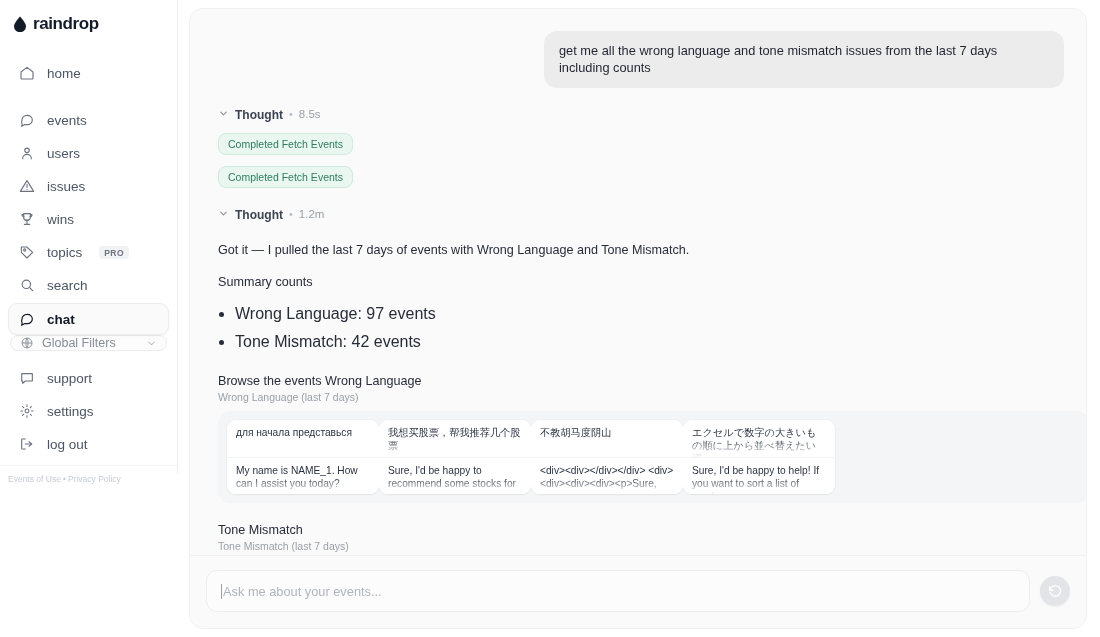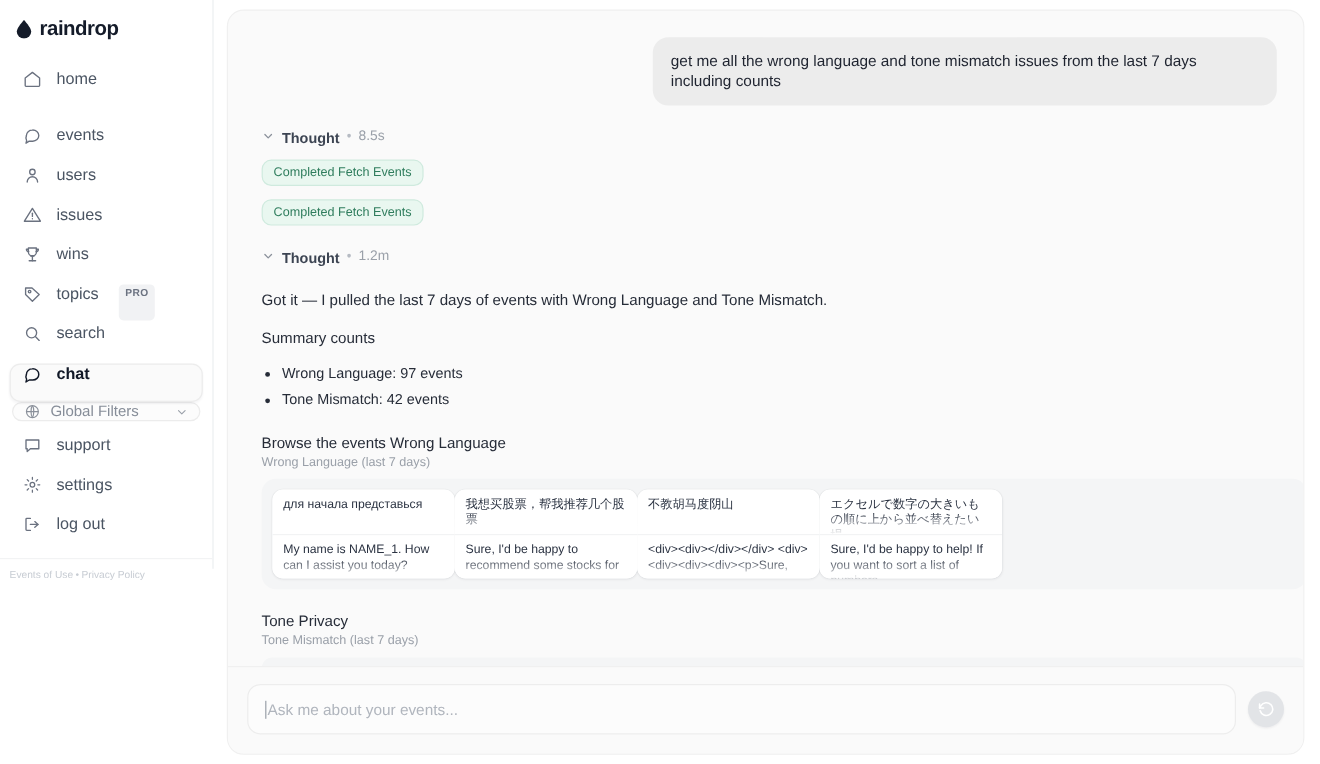--- a/index.html
+++ b/index.html
@@ -27,21 +27,21 @@
     padding: 14px 0 0 13px; height: 38px;
   }
   .brand-mark { width: 14px; height: 16px; display: block; }
   .brand-name {
     font-size: 17px; font-weight: 700; letter-spacing: -0.4px;
     color: #141b29;
   }
 
   .nav { margin-top: 24px; display: flex; flex-direction: column; }
   .nav-item {
-    display: flex; gap: 12px;
+    display: flex; align-items: center; gap: 12px;
     height: 30px; margin: 0 9px; padding: 0 10px;
     border-radius: 9px;
     font-size: 13.5px; color: #4b5563;
     cursor: pointer; position: relative;
   }
   .nav-gap { height: 17px; }
   .nav-item .ico { width: 16px; height: 16px; flex: 0 0 16px; display: block; color: #6b7280; }
   .nav-item.active {
     background: #fafafa;
     border: 1px solid #ececec;
@@ -133,21 +133,21 @@
     font-size: 10.5px;
     cursor: pointer;
   }
 
   
   .answer { margin: 20px 0 0 6px; max-width: 700px; }
   .answer p { font-size: 12.6px; color: #262c38; line-height: 1.4; }
   .answer .sub { margin-top: 15px; font-size: 12.6px; color: #262c38; font-weight: 400; }
   .answer ul { margin: 10px 0 0 17px; }
   .answer li {
-    font-size: 12px; color: #262c38; line-height: 1.5;
+    font-size: 16px; color: #262c38; line-height: 1.5;
     margin-bottom: 4px; list-style: disc;
   }
 
   .section-head { margin: 20px 0 0 6px; }
   .section-title { font-size: 12.6px; color: #262c38; }
   .section-sub { font-size: 10.5px; color: #9aa0a9; margin-top: 3px; }
 
   
   .cards-wrap {
     margin-top: 8px;
@@ -428,21 +428,21 @@
             <div class="evt-half">
                 <div class="evt-text">エクセルで数字の大きいもの順に上から並べ替えたい場_</div>
               </div>
             <div class="evt-half bottom">
                 <div class="evt-text">Sure, I'd be happy to help! If you want to sort a list of numbers</div>
               </div>
           </div>
         </div>
 
         <div class="section-head">
-          <div class="section-title">Tone Privacy</div>
+          <div class="section-title">Tone Mismatch</div>
           <div class="section-sub">Tone Mismatch (last 7 days)</div>
         </div>
         <div class="cards-wrap">
           
           
           
           
         </div>
 
       </div>

